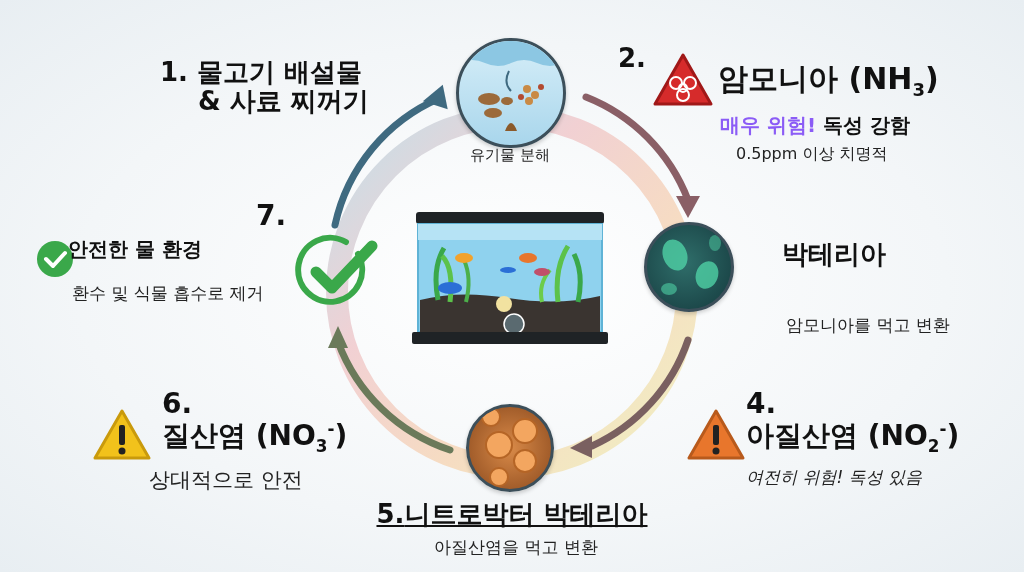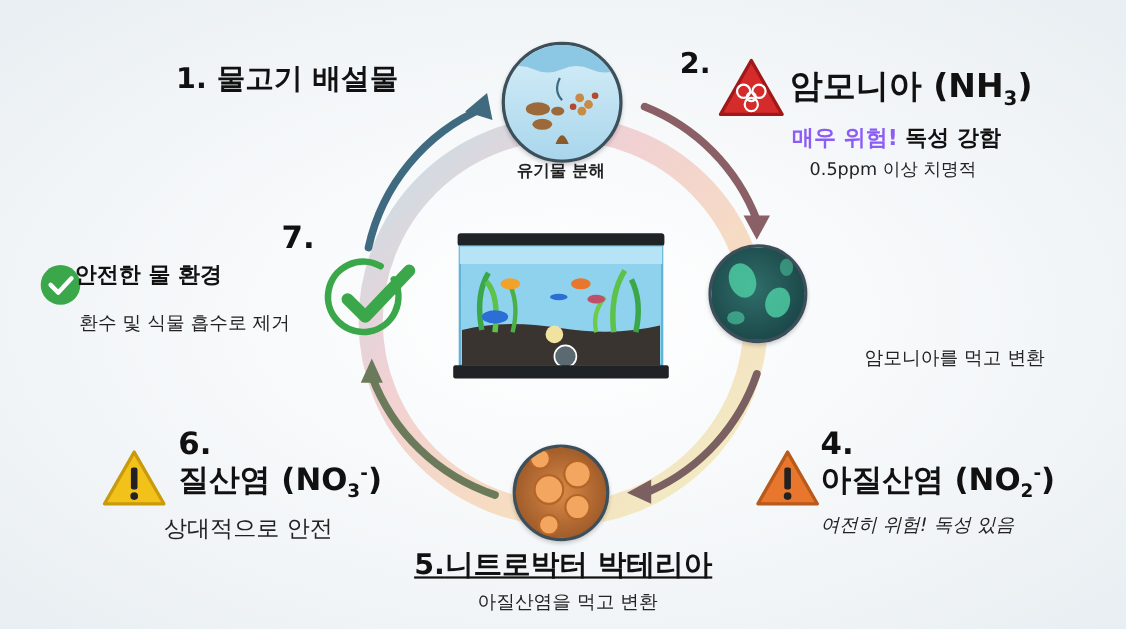--- a/index.html
+++ b/index.html
@@ -55,24 +55,25 @@
     <ellipse cx="34" cy="72" rx="9" ry="5" fill="#9c6a3a"></ellipse>
     <circle cx="68" cy="48" r="4" fill="#c98a45"></circle>
       <circle cx="76" cy="54" r="4" fill="#c98a45"></circle>
     <circle cx="70" cy="60" r="4" fill="#c98a45"></circle>
       <circle cx="82" cy="46" r="3" fill="#b24a30"></circle>
     <circle cx="62" cy="56" r="3" fill="#b24a30"></circle>
     <path d="M46 90 Q52 74 58 90 Z" fill="#8b5a2b"></path>
     <path d="M50 30 Q44 42 52 50" fill="none" stroke="#3f6a80" stroke-width="2"></path>
   </svg>
 </div>
-<div class="abs sub" style="left:462px;top:146px;width:96px;text-align:center;font-size:15px;font-weight:bold;">유기물 분해</div>
+<div class="abs sub" style="left:462px;top:146px;width:96px;text-align:center;font-size:15px;font-weight:normal;">유기물 분해</div>
 
 <div class="abs title" style="left:136px;top:58px;font-size:26px;margin-left:24px;">
   <div><span>1.</span> <span>물고기 배설물</span></div>
+  <div style="padding-left:38px;">&amp; 사료 찌꺼기</div>
 </div>
 
 <div class="abs title" style="left:618px;top:44px;font-size:26px;">2.</div>
 <svg class="abs" style="left:652px;top:52px;" width="62" height="56">
   <polygon points="31,3 59,52 3,52" fill="#d62b2b" stroke="#a01818" stroke-width="3" stroke-linejoin="round"></polygon>
   <circle cx="31" cy="36" r="4" fill="none" stroke="#fff" stroke-width="2"></circle>
   <circle cx="24" cy="31" r="6" fill="none" stroke="#fff" stroke-width="2"></circle>
   <circle cx="38" cy="31" r="6" fill="none" stroke="#fff" stroke-width="2"></circle>
   <circle cx="31" cy="43" r="6" fill="none" stroke="#fff" stroke-width="2"></circle>
 </svg>
@@ -82,20 +83,21 @@
 
 <div class="node-circle" style="left:644px;top:222px;width:84px;height:84px;background:radial-gradient(circle at 45% 45%,#2f6e6a,#153a3e);">
   <svg width="84" height="84">
     <ellipse cx="28" cy="30" rx="12" ry="16" fill="#4fd1a5" opacity="0.8" transform="rotate(-20 28 30)"></ellipse>
     <ellipse cx="60" cy="50" rx="11" ry="14" fill="#4fd1a5" opacity="0.8" transform="rotate(20 60 50)"></ellipse>
     <ellipse cx="22" cy="64" rx="8" ry="6" fill="#4fd1a5" opacity="0.6"></ellipse>
     <ellipse cx="68" cy="18" rx="6" ry="8" fill="#4fd1a5" opacity="0.5"></ellipse>
   </svg>
 </div>
 <div class="abs title" style="left:752px;top:240px;font-size:26px;">
+  <div style="padding-left:30px;">박테리아</div>
 </div>
 <div class="abs sub" style="left:786px;top:314px;font-size:17px;">암모니아를 먹고 변환</div>
 
 <svg class="abs" style="left:686px;top:408px;" width="60" height="54">
   <polygon points="30,3 57,50 3,50" fill="#e8762c" stroke="#b85a1c" stroke-width="3" stroke-linejoin="round"></polygon>
   <rect x="27" y="17" width="6" height="20" rx="2" fill="#222"></rect>
   <circle cx="30" cy="43" r="3.5" fill="#222"></circle>
 </svg>
 <div class="abs title" style="left:746px;top:388px;font-size:28px;">4.</div>
 <div class="abs title" style="left:746px;top:420px;font-size:28px;"><span>아질산염 (NO</span><sub>2</sub><sup>-</sup><span>)</span></div>

